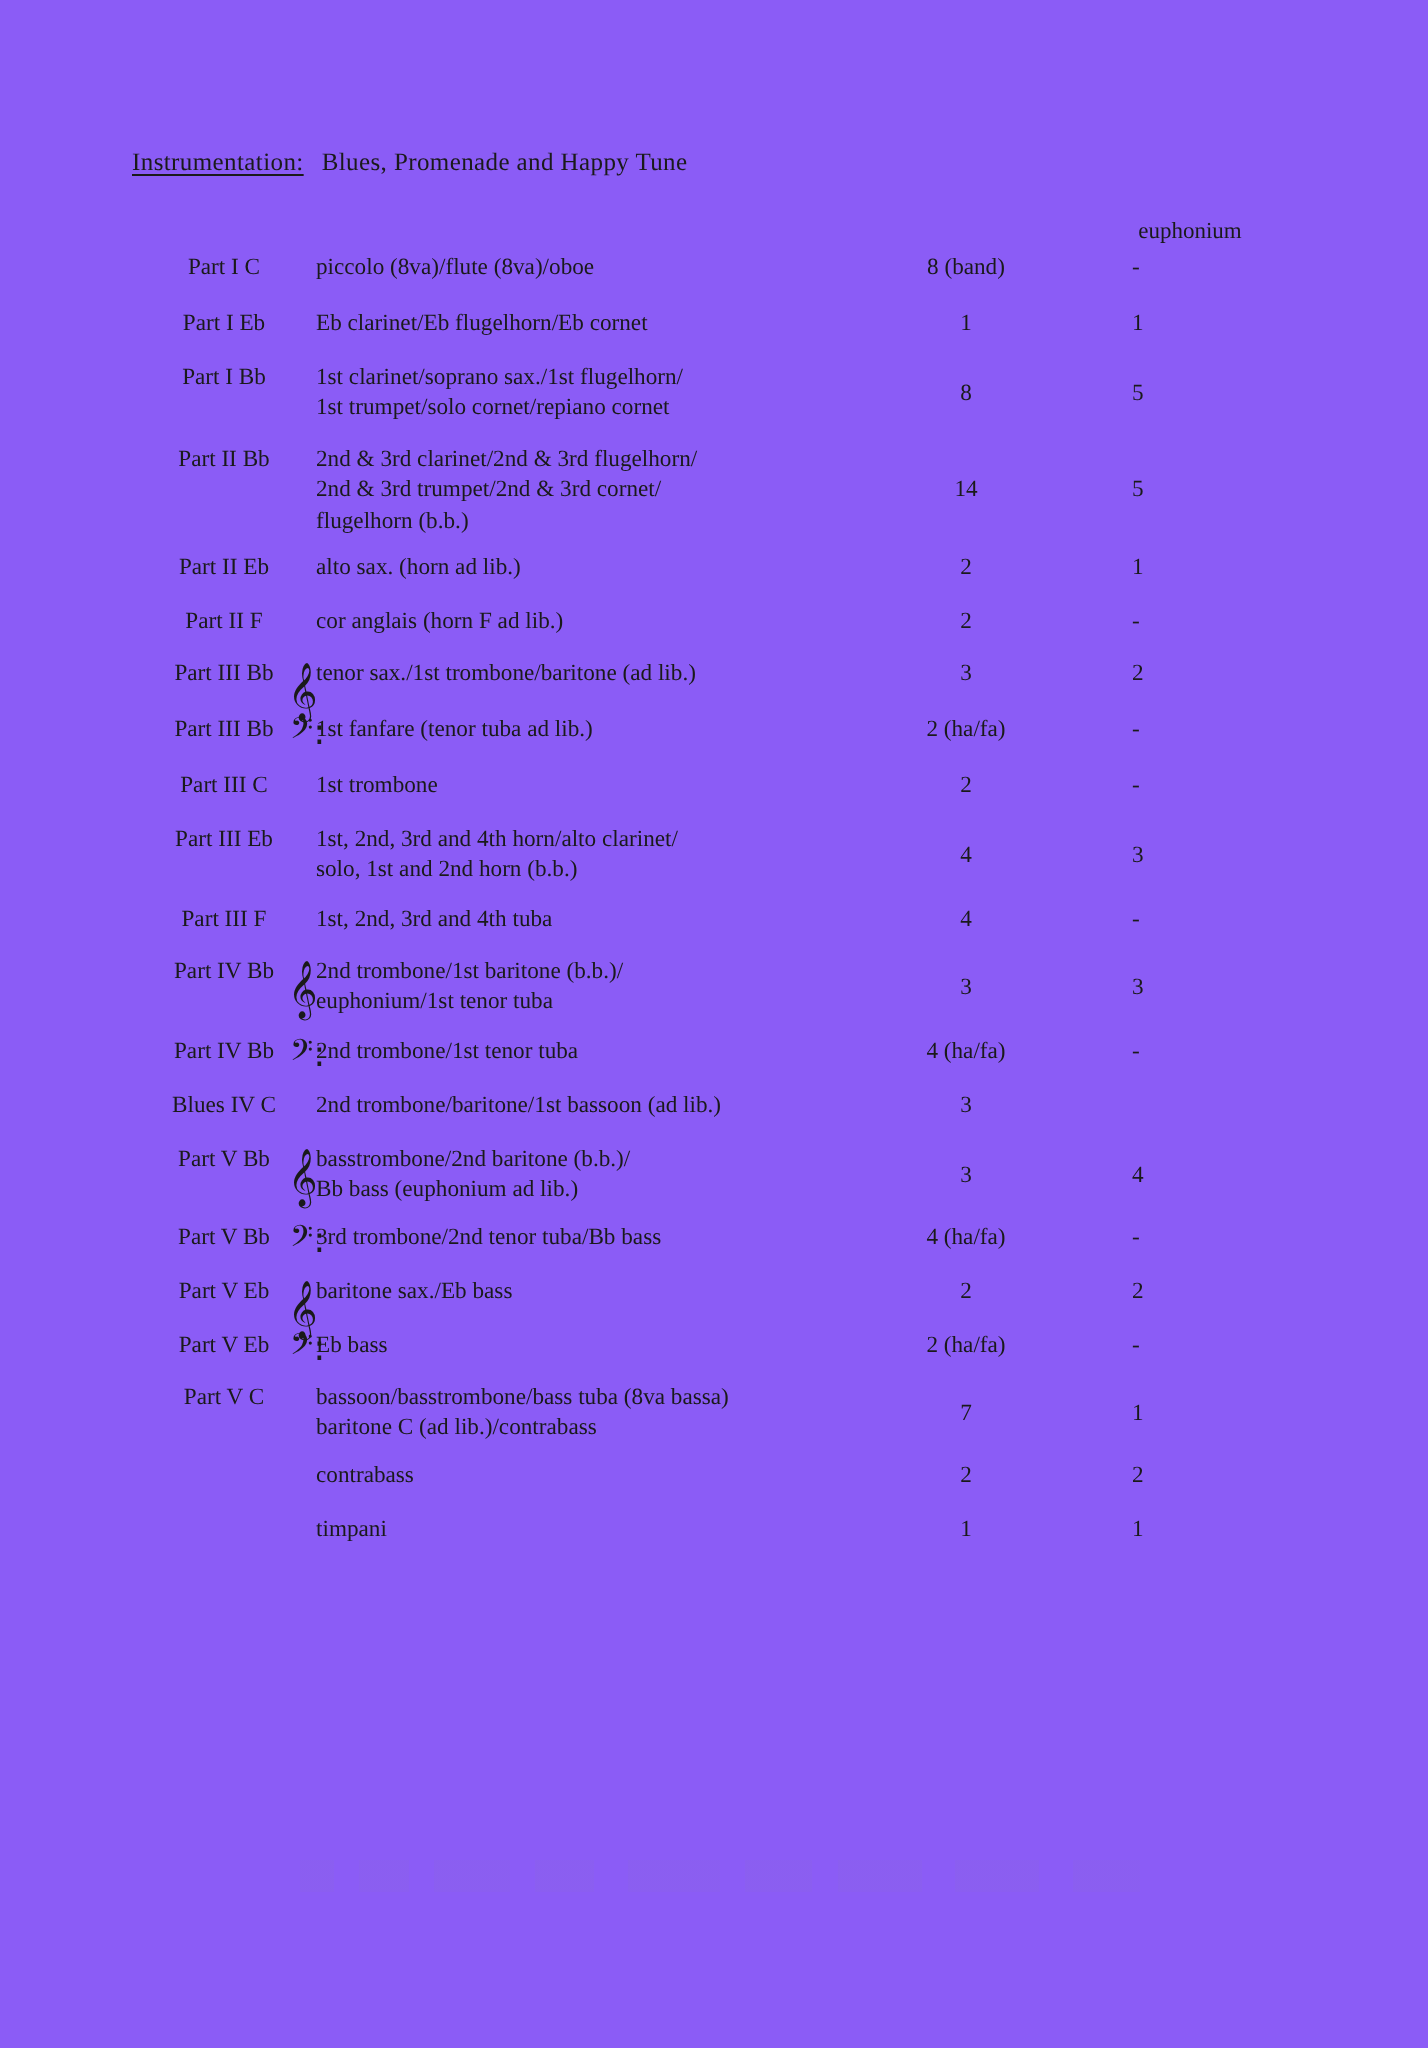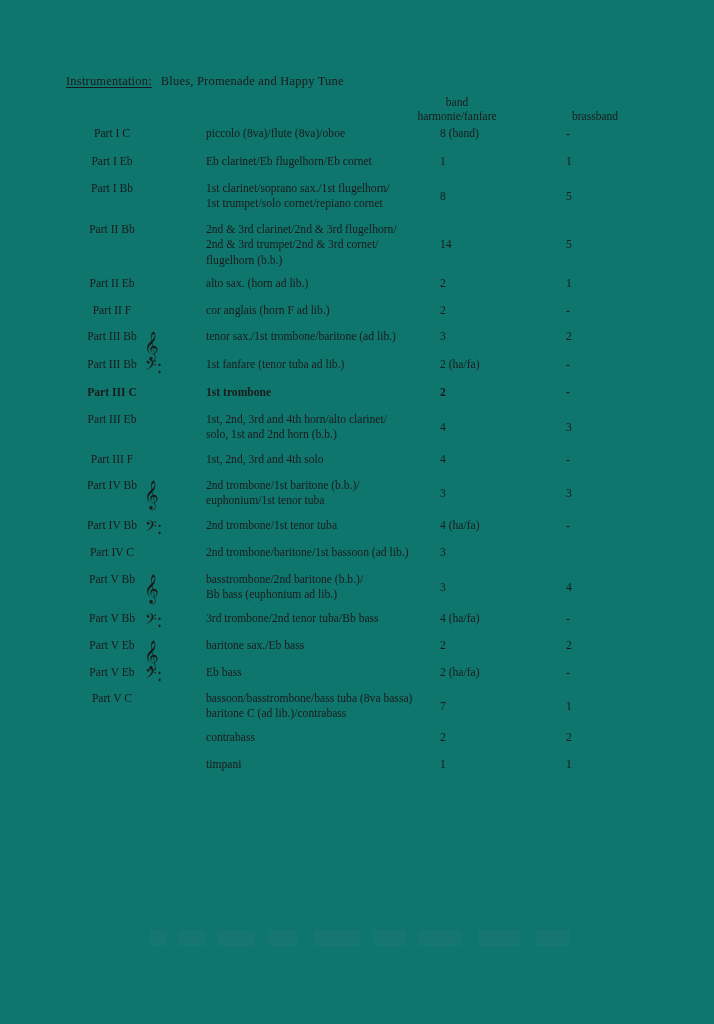--- a/index.html
+++ b/index.html
@@ -11,21 +11,21 @@
     width: 714px;
     height: 1024px;
     font-family: "Liberation Serif", serif;
     color: #1a1a1a;
     position: relative;
     overflow: hidden;
   }
   .page {
     position: absolute;
     inset: 0;
-    background: #0f766e;
+    background: #8b5cf6;
   }
   .sheet {
     position: absolute;
     left: 0; top: 0;
     width: 714px; height: 1024px;
   }
   .title-row {
     position: absolute;
     left: 66px;
     top: 74px;
@@ -83,27 +83,25 @@
     left: 145px;
     width: 24px;
     text-align: left;
     font-family: "DejaVu Sans", sans-serif;
     line-height: 1;
   }
   .c-desc {
     left: 158px;
     width: 270px;
     text-align: left;
-    margin-left: 48px;
   }
   .c-band {
     left: 428px;
     width: 110px;
-    text-align: left;
-    margin-left: 12px;
+    text-align: center;
   }
   .c-brass {
     left: 566px;
     width: 90px;
     text-align: left;
   }
   .clef-g {
     font-size: 25px;
     position: relative;
     top: 4px;
@@ -130,23 +128,21 @@
 </head>
 <body>
 
 <div class="page">
   <div class="sheet">
 
     <div class="title-row">
       <span class="title-label">Instrumentation:</span><span class="title-text">Blues, Promenade and Happy Tune</span>
     </div>
 
-    <div class="colhead band" style="white-space:pre-line;">band
-harmonie/fanfare</div>
-    <div class="colhead brass">brassband</div>
+    <div class="colhead brass">euphonium</div>
 
     <div class="rows" id="rows">
         <div class="row" style="position: absolute; top: 0px; left: 0px; width: 714px; height: 1px;">
           <div class="cell c-part">Part I C</div>
           <div class="cell c-desc">piccolo (8va)/flute (8va)/oboe</div>
           <div class="cell c-band">8 (band)</div>
           <div class="cell c-brass">-</div>
         </div>
         <div class="row" style="position: absolute; top: 28px; left: 0px; width: 714px; height: 1px;">
           <div class="cell c-part">Part I Eb</div>
@@ -188,56 +184,56 @@
           <div class="cell c-band">3</div>
           <div class="cell c-brass">2</div>
         </div>
         <div class="row" style="position: absolute; top: 231px; left: 0px; width: 714px; height: 1px;">
           <div class="cell c-part">Part III Bb</div>
           <div class="cell c-clef"><span class="clef-f">𝄢:</span></div>
           <div class="cell c-desc">1st fanfare (tenor tuba ad lib.)</div>
           <div class="cell c-band">2  (ha/fa)</div>
           <div class="cell c-brass">-</div>
         </div>
-        <div class="row" style="position: absolute; top: 259px; left: 0px; width: 714px; height: 1px; font-weight: bold;">
+        <div class="row" style="position: absolute; top: 259px; left: 0px; width: 714px; height: 1px;">
           <div class="cell c-part">Part III C</div>
           <div class="cell c-desc">1st trombone</div>
           <div class="cell c-band">2</div>
           <div class="cell c-brass">-</div>
         </div>
         <div class="row" style="position: absolute; top: 286px; left: 0px; width: 714px; height: 1px;">
           <div class="cell c-part">Part III Eb</div>
           <div class="cell c-desc">1st, 2nd, 3rd and 4th horn/alto clarinet/
 solo, 1st and 2nd horn (b.b.)</div>
           <div class="cell c-band" style="top: 7.6px;">4</div>
           <div class="cell c-brass" style="top: 7.6px;">3</div>
         </div>
         <div class="row" style="position: absolute; top: 326px; left: 0px; width: 714px; height: 1px;">
           <div class="cell c-part">Part III F</div>
-          <div class="cell c-desc">1st, 2nd, 3rd and 4th solo</div>
+          <div class="cell c-desc">1st, 2nd, 3rd and 4th tuba</div>
           <div class="cell c-band">4</div>
           <div class="cell c-brass">-</div>
         </div>
         <div class="row" style="position: absolute; top: 352px; left: 0px; width: 714px; height: 1px;">
           <div class="cell c-part">Part IV Bb</div>
           <div class="cell c-clef"><span class="clef-g">𝄞</span></div>
           <div class="cell c-desc">2nd trombone/1st baritone (b.b.)/
 euphonium/1st tenor tuba</div>
           <div class="cell c-band" style="top: 7.6px;">3</div>
           <div class="cell c-brass" style="top: 7.6px;">3</div>
         </div>
         <div class="row" style="position: absolute; top: 392px; left: 0px; width: 714px; height: 1px;">
           <div class="cell c-part">Part IV Bb</div>
           <div class="cell c-clef"><span class="clef-f">𝄢:</span></div>
           <div class="cell c-desc">2nd trombone/1st tenor tuba</div>
           <div class="cell c-band">4 (ha/fa)</div>
           <div class="cell c-brass">-</div>
         </div>
         <div class="row" style="position: absolute; top: 419px; left: 0px; width: 714px; height: 1px;">
-          <div class="cell c-part">Part IV C</div>
+          <div class="cell c-part">Blues IV C</div>
           <div class="cell c-desc">2nd trombone/baritone/1st bassoon (ad lib.)</div>
           <div class="cell c-band">3</div>
           <div class="cell c-brass"></div>
         </div>
         <div class="row" style="position: absolute; top: 446px; left: 0px; width: 714px; height: 1px;">
           <div class="cell c-part">Part V Bb</div>
           <div class="cell c-clef"><span class="clef-g">𝄞</span></div>
           <div class="cell c-desc">basstrombone/2nd baritone (b.b.)/
 Bb bass (euphonium ad lib.)</div>
           <div class="cell c-band" style="top: 7.6px;">3</div>

